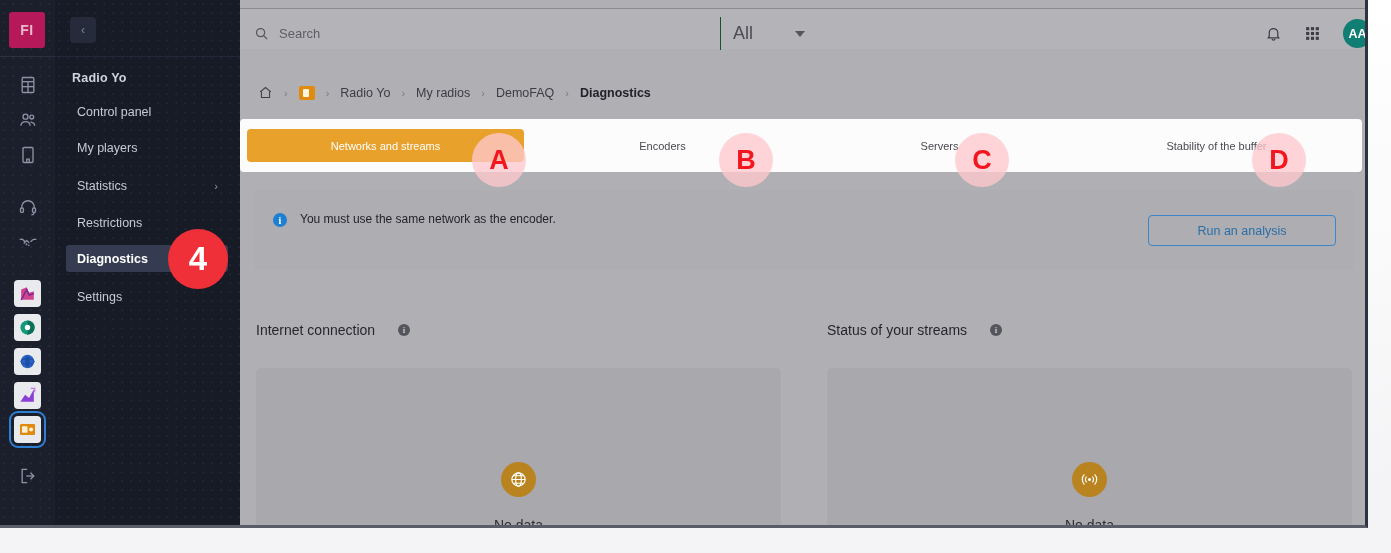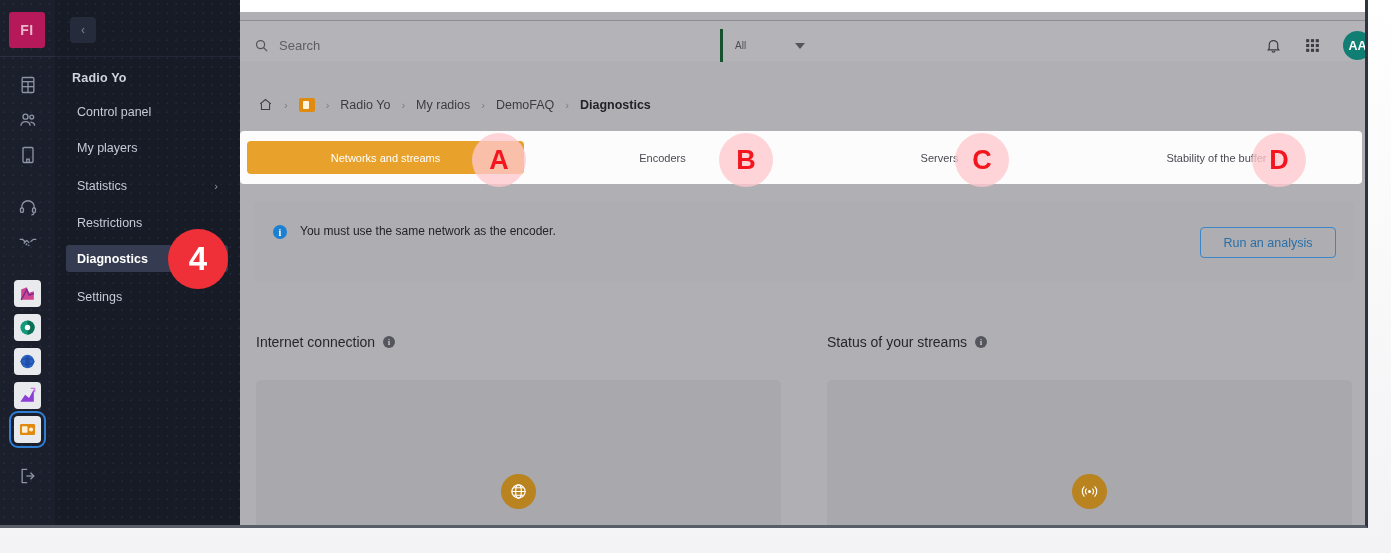--- a/index.html
+++ b/index.html
@@ -109,21 +109,21 @@
     cursor: pointer;
   }
   .nav-item.active {
     background: #353b50;
     color: #ffffff; font-weight: bold;
   }
   .nav-item .chev { margin-left: auto; font-size: 11px; color: #9098ab; }
 
   
   #main {
-    position: absolute; left: 240px; top: 12px;
+    position: absolute; left: 240px; top: 0;
     width: 1128px; height: 528px;
     background: #b0b0b4;
     overflow: hidden;
   }
 
   
   #topbar {
     position: absolute; left: 0; top: 8px;
     width: 1128px; height: 41px;
     background: #b4b4b8;
@@ -141,24 +141,24 @@
   #search-input {
     border: none; background: transparent; outline: none;
     font-family: "Liberation Sans", sans-serif;
     font-size: 13px; color: #4c4c53;
     width: 400px;
   }
   #search-input::placeholder { color: #5d5d64; }
   #filter-select {
     position: absolute; left: 480px; top: 8px;
     width: 95px; height: 33px;
-    border-left: 3px solid #14532d;
+    border-left: 1px solid #14532d;
     display: flex; align-items: center; justify-content: space-between;
     padding: 0 10px 0 12px;
-    font-size: 10px; color: #4c4c53;
+    font-size: 18px; color: #4c4c53;
     cursor: pointer;
     gap: 23px;
   }
   .caret-down {
     width: 0; height: 0;
     border-left: 5px solid transparent;
     border-right: 5px solid transparent;
     border-top: 6px solid #55555c;
   }
   #topbar-right {
@@ -240,35 +240,35 @@
   #alert .a-title {
     position: absolute; left: 46px; top: 22px;
     font-size: 12px; font-weight: normal; color: #232329;
   }
   #alert .a-sub {
     position: absolute; left: 46px; top: 47px;
     font-size: 12.5px; color: #3e3e46;
   }
   #run-analysis {
     position: absolute; right: 18px; top: 25px;
-    width: 136px; height: 31px;
+    width: 188px; height: 31px;
     border: 1px solid #3a86c8;
     border-radius: 4px;
     background: transparent;
     color: #2a6fa8;
     font-size: 12.5px;
     font-family: "Liberation Sans", sans-serif;
     cursor: pointer;
   }
 
   
   .panel-title {
     position: absolute;
     font-size: 14px; color: #26262c;
-    display: flex; align-items: center; gap: 8px; text-align: center;
+    display: flex; align-items: center; gap: 23px; text-align: center;
   }
   .help-dot {
     width: 12px; height: 12px; border-radius: 50%;
     background: #55555d; color: #c6c6cb;
     font-size: 9px; font-weight: bold;
     font-family: "Liberation Serif", serif;
     display: flex; align-items: center; justify-content: center;
   }
   .panel-card {
     position: absolute;

